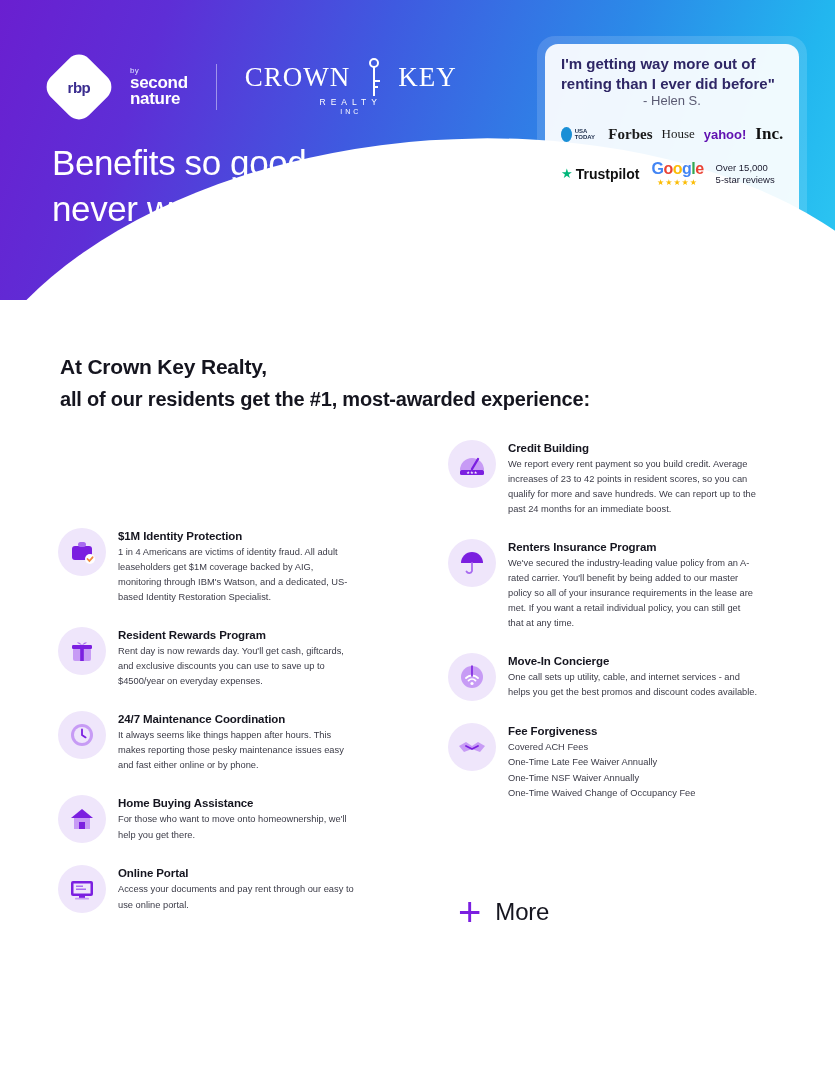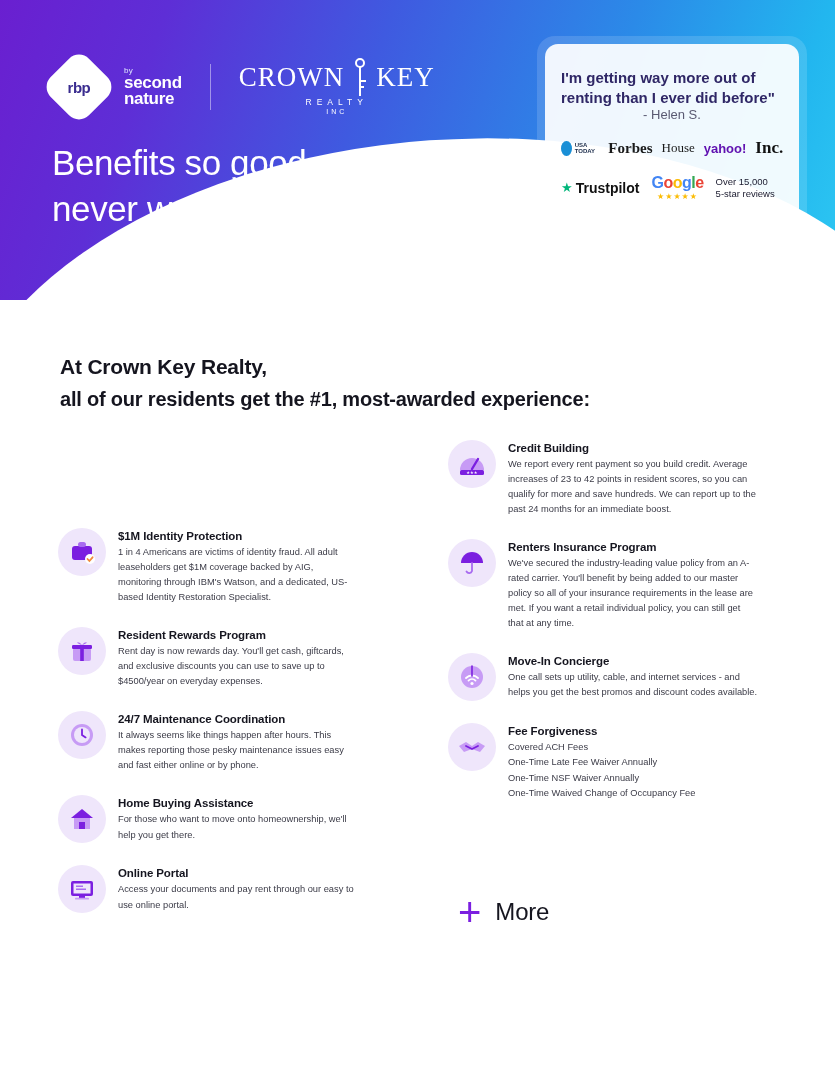--- a/index.html
+++ b/index.html
@@ -52,26 +52,26 @@
     background: #ffffff;
     border-radius: 14px;
     display: flex; align-items: center; justify-content: center;
     transform: rotate(45deg);
   }
   .rbp-badge .rbp-text {
     transform: rotate(-45deg);
     font-size: 15px; font-weight: bold; color: #3a2c8f;
     letter-spacing: -0.5px;
   }
-  .sn-block { }
+  .sn-block { margin-left: 6px; }
   .sn-by { font-size: 8px; color: #dfe6ff; letter-spacing: .3px; }
   .sn-name { font-size: 17px; font-weight: bold; color: #ffffff; line-height: 0.95; letter-spacing: -0.3px; }
   .divider-v { width: 1px; height: 46px; background: rgba(255,255,255,0.45); margin: 0 10px; }
   .ck-logo { display: flex; flex-direction: column; align-items: center; color: #ffffff; }
-  .ck-main { display: flex; align-items: center; gap: 8px; }
+  .ck-main { display: flex; align-items: center; gap: 16px; }
   .ck-word { font-family: "Liberation Serif", serif; font-size: 27px; letter-spacing: 1px; }
   .ck-key {
     position: relative; width: 16px; height: 38px;
   }
   .ck-key .ring {
     position: absolute; left: 3px; top: 0;
     width: 10px; height: 10px; border: 2px solid #fff; border-radius: 50%;
   }
   .ck-key .shaft {
     position: absolute; left: 7px; top: 9px; width: 2px; height: 29px; background: #fff;
@@ -94,21 +94,21 @@
     position: absolute; right: 28px; top: 36px;
     width: 270px; height: 235px;
     background: rgba(255,255,255,0.14);
     border-radius: 18px;
     padding: 8px;
   }
   .tcard-inner {
     width: 100%; height: 100%;
     background: rgba(255,255,255,0.92);
     border-radius: 13px;
-    padding: 24px 16px;
+    padding: 10px 16px;
   }
   .tq {
     font-size: 15px; font-weight: bold; color: #2f2766; line-height: 1.3;
   }
   .tq-author { font-size: 13px; color: #5a5a72; text-align: center; }
   .press-row {
     display: flex; align-items: center; gap: 9px; margin-top: 16px; flex-wrap: nowrap;
   }
   .usatoday { display: flex; align-items: center; gap: 3px; }
   .ut-dot { width: 15px; height: 15px; border-radius: 50%; background: #1a8fd6; }

